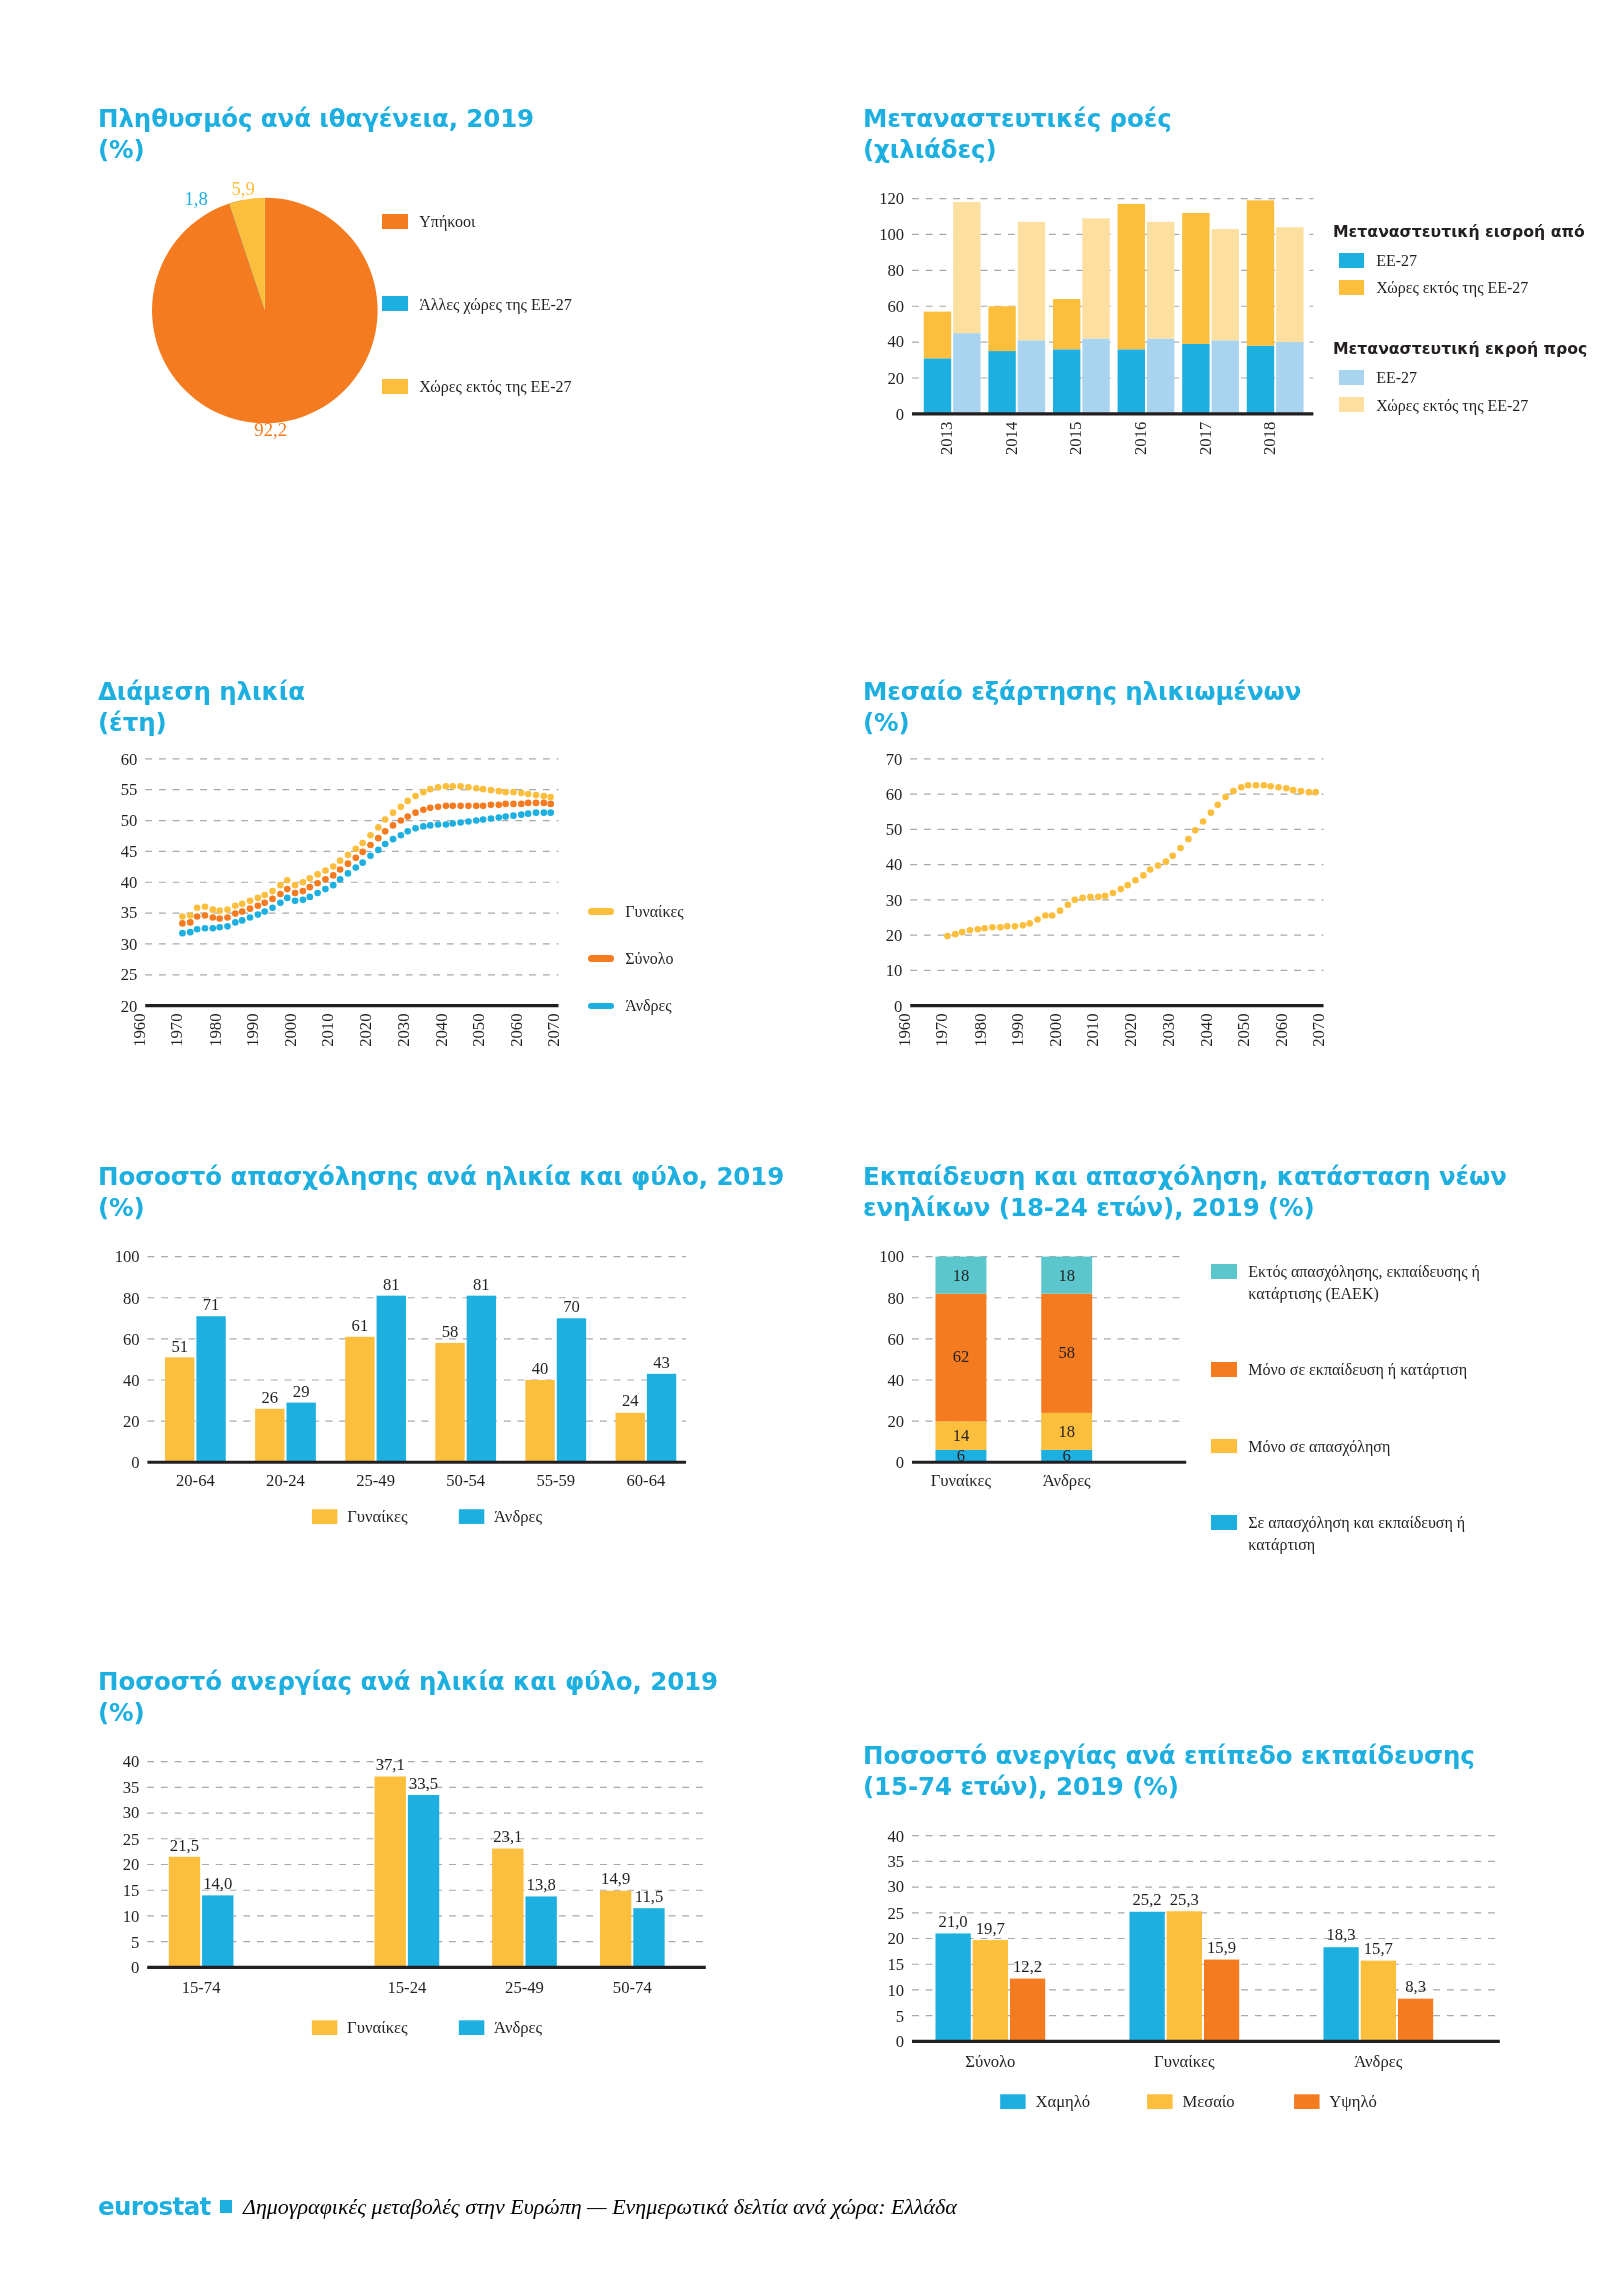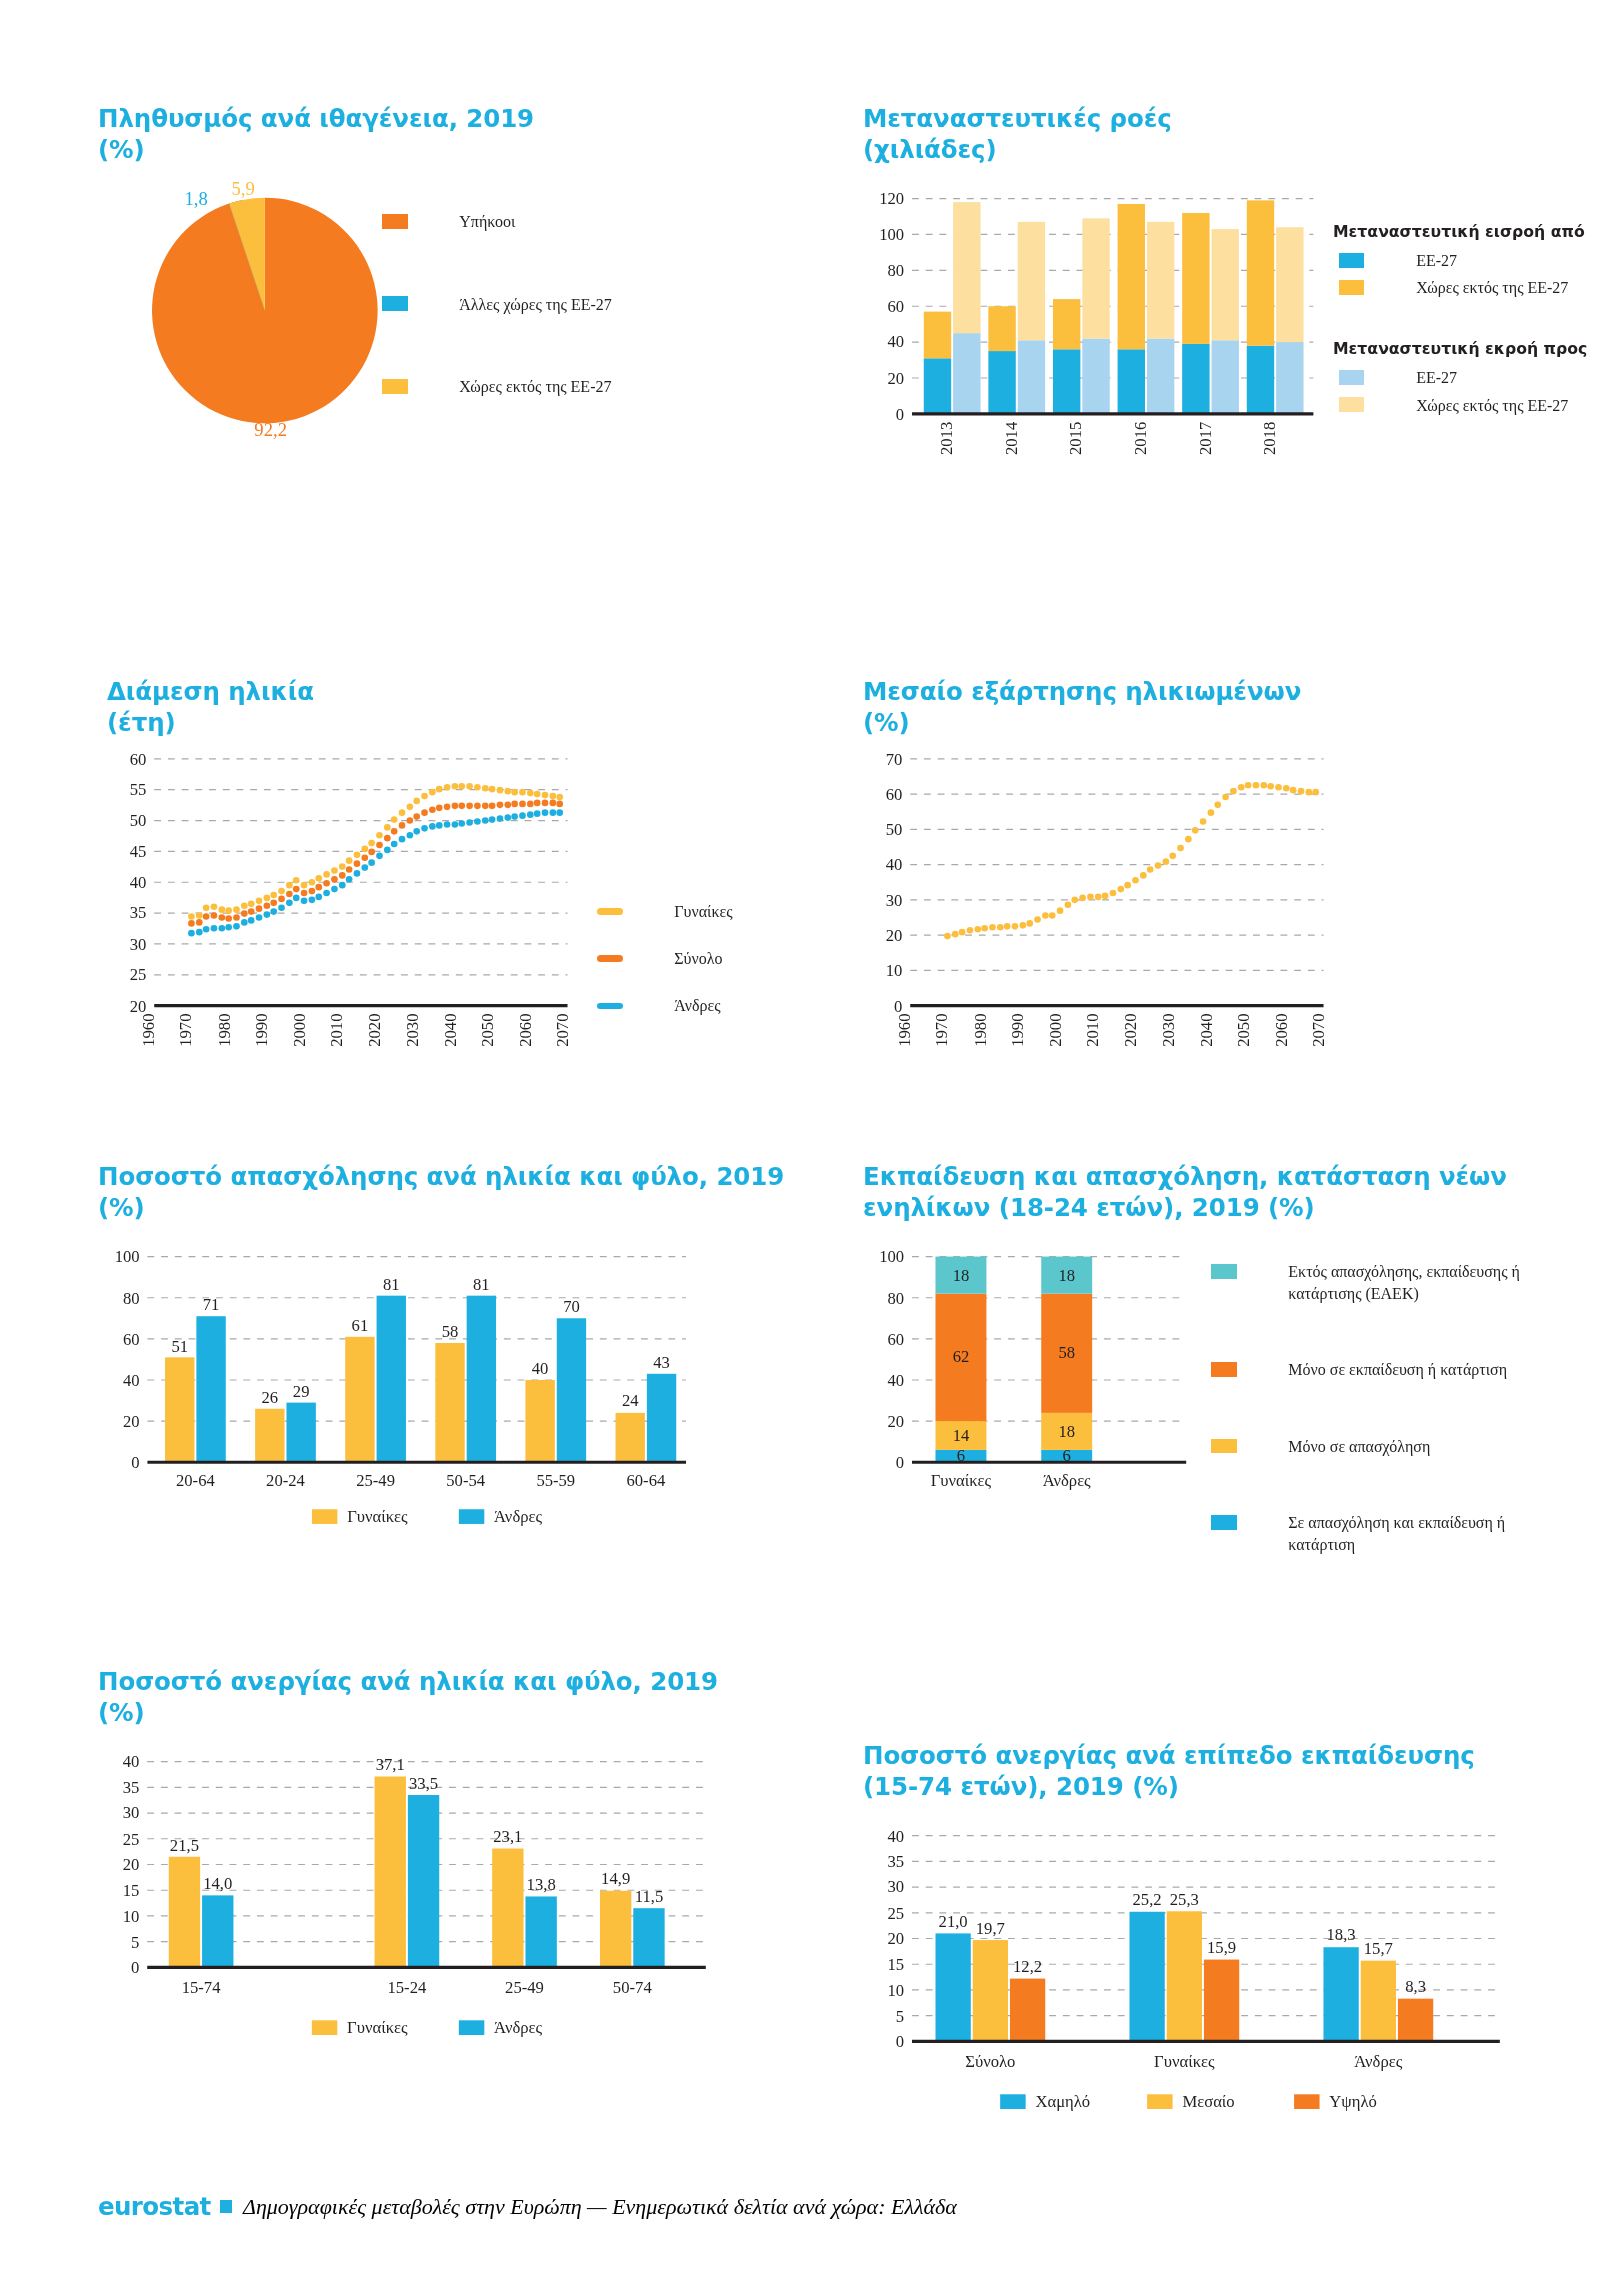--- a/index.html
+++ b/index.html
@@ -20,21 +20,21 @@
     line-height:1.28;
     letter-spacing:-0.1px;
     margin:0 0 0 0;
     font-family:"DejaVu Sans", sans-serif;
   }
   .ctitle .sub{display:block;}
   .axlabel{font-size:17px;fill:#231f20;font-family:"Liberation Serif", serif;}
   .vallabel{font-size:17px;fill:#231f20;font-family:"Liberation Serif", serif;}
   .legtext{font-size:16px;color:#231f20;font-family:"Liberation Serif", serif;line-height:1.35;}
   .legtext.bold{font-weight:bold;font-family:"DejaVu Sans", sans-serif;font-size:15.7px;}
-  .legrow{display:flex;align-items:flex-start;margin-bottom:5.9px;gap:40px;}
+  .legrow{display:flex;align-items:flex-start;margin-bottom:5.9px;}
   .swatch{width:25.5px;height:14.7px;flex:0 0 25.5px;margin-top:2.9px;margin-right:11.8px;}
   .legcol{position:absolute;}
   svg{display:block;overflow:visible;}
   .gridline{stroke:#a7a9ac;stroke-width:1.2;stroke-dasharray:7 7;}
   .axisline{stroke:#231f20;stroke-width:3.2;}
   .footer{
     position:absolute;left:98px;top:2192px;
     display:flex;align-items:center;
   }
   .eurostat-logo{
@@ -170,21 +170,21 @@
         <span class="swatch" style="background:#a9d4ef;"></span>
         <span class="legtext">ΕΕ-27</span>
       </div>
       <div class="legrow" style="margin-left:5.9px;">
         <span class="swatch" style="background:#fddfa0;"></span>
         <span class="legtext">Χώρες εκτός της ΕΕ-27</span>
       </div>
     </div>
   </div>
 
-  <div class="panel" style="left:98px;top:676px;width:706px;margin-left:9px;">
+  <div class="panel" style="left:98px;top:676px;width:706px;">
     <div class="ctitle">
       <span>Διάμεση ηλικία</span>
       <span class="sub">(έτη)</span>
     </div>
     <svg width="686" height="333" viewBox="0 0 700 340" style="margin-top:11.8px;">
       <g>
         <line class="gridline" x1="48" y1="8" x2="470" y2="8"></line>
         <line class="gridline" x1="48" y1="39.5" x2="470" y2="39.5"></line>
         <line class="gridline" x1="48" y1="71" x2="470" y2="71"></line>
         <line class="gridline" x1="48" y1="102.5" x2="470" y2="102.5"></line>

